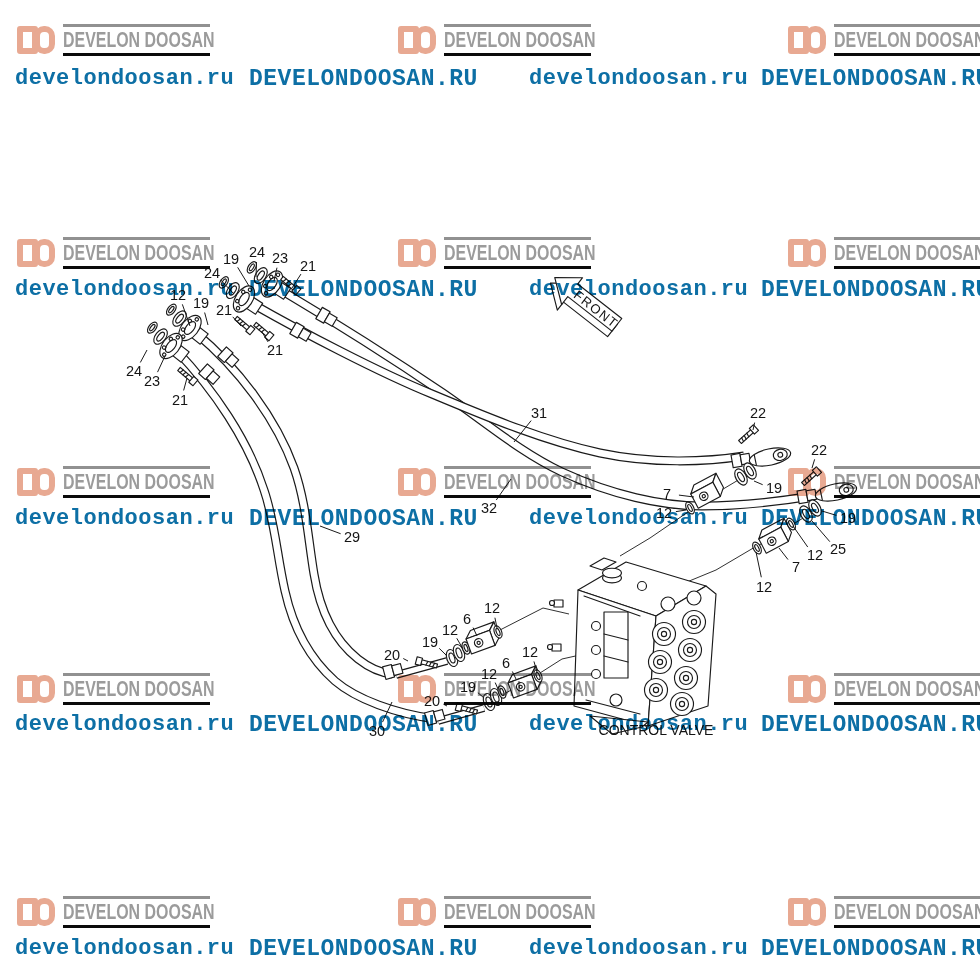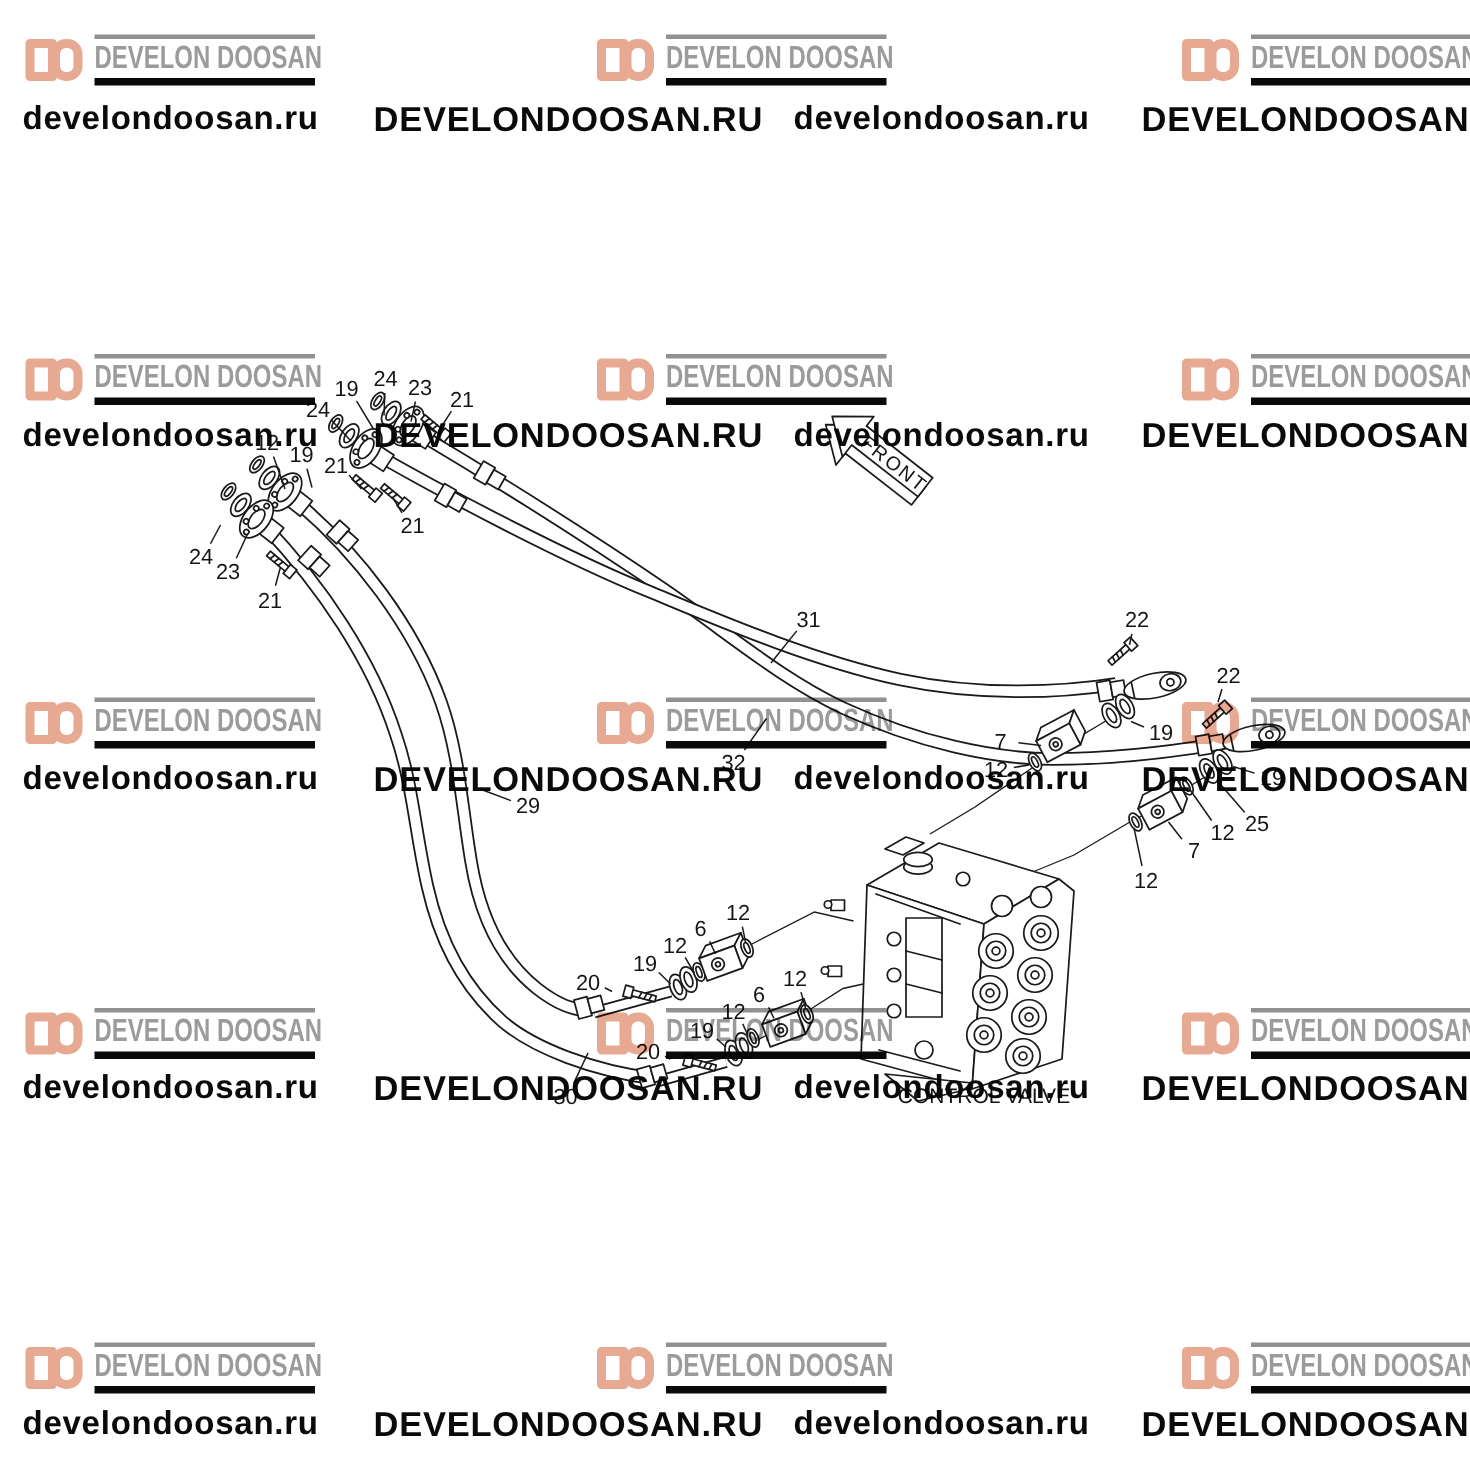--- a/index.html
+++ b/index.html
@@ -6,24 +6,24 @@
   #canvas{position:relative;width:980px;height:980px;background:#ffffff;overflow:hidden;
           font-family:"Liberation Sans",sans-serif;}
   
   #wm-layer{position:absolute;left:0;top:0;width:980px;height:980px;z-index:3;
             mix-blend-mode:multiply;pointer-events:none;opacity:.96;}
   .wm-logo{position:absolute;display:flex;align-items:center;gap:7px;height:34px;}
   .wm-mark{position:relative;width:39px;height:30px;flex:0 0 39px;}
   .wm-mark .l1,.wm-mark .l2{position:absolute;top:1px;width:9px;height:16px;border:6px solid #e7a68e;}
   .wm-mark .l1{left:0;border-radius:3px;}
   .wm-mark .l2{left:17px;border-radius:10px;}
-  .wm-word{display:block;width:147px;height:26px;border-top:3px solid #8d8d8d;border-bottom:5px solid #000000;overflow:visible;}
+  .wm-word{display:block;width:147px;height:26px;border-top:3px solid #8d8d8d;border-bottom:3px solid #000000;overflow:visible;}
   .wm-word-in{display:inline-block;font-size:21px;font-weight:bold;color:#979797;line-height:25px;
               white-space:nowrap;transform:scale(.76,1.02);transform-origin:0 50%;letter-spacing:0;}
-  .wm-url{position:absolute;font-family:Liberation Sans, sans-serif;font-weight:bold;color:#000000;
+  .wm-url{position:absolute;font-family:Liberation Mono, monospace;font-weight:bold;color:#0369a1;
           white-space:nowrap;letter-spacing:.5px;}
   .wm-url.lower{font-size:22px;}
   .wm-url.upper{font-size:23px;}
   
   #art{position:absolute;left:0;top:0;z-index:1;}
   #art *{vector-effect:none;}
   .ln{stroke:#1a1a1a;stroke-width:1.15;fill:none;stroke-linecap:round;stroke-linejoin:round;}
   .fw{stroke:#1a1a1a;stroke-width:1.15;fill:#ffffff;stroke-linejoin:round;}
   .thin{stroke:#1a1a1a;stroke-width:.9;fill:none;}
   .h-out{stroke:#1a1a1a;stroke-width:9;fill:none;stroke-linecap:butt;}

